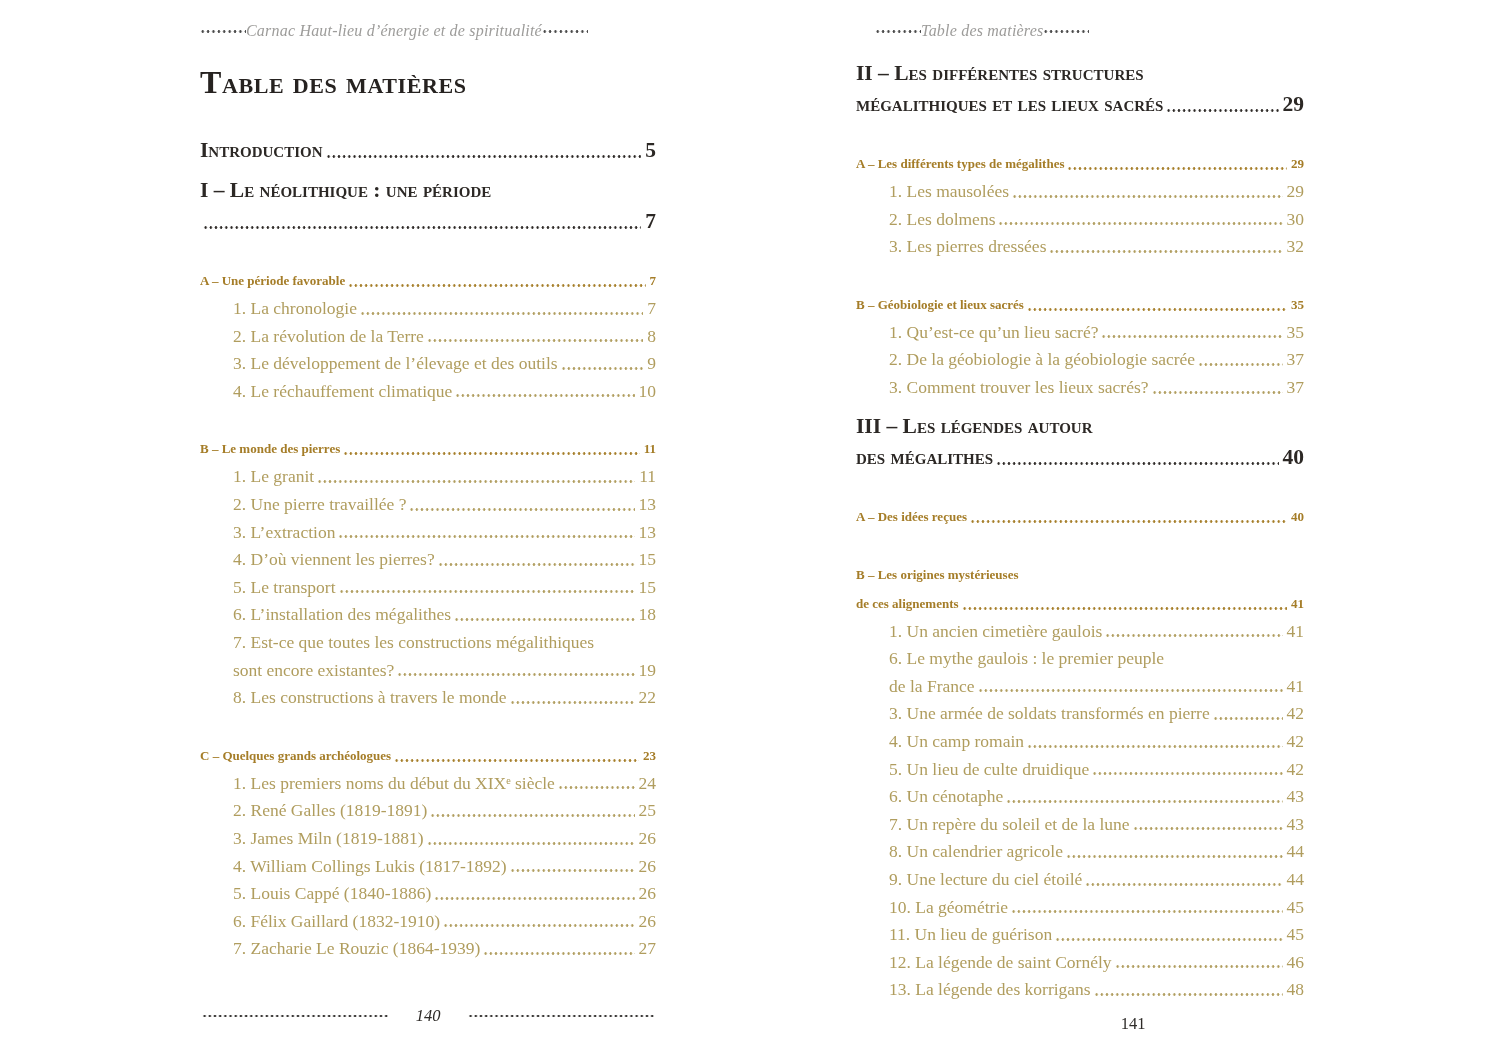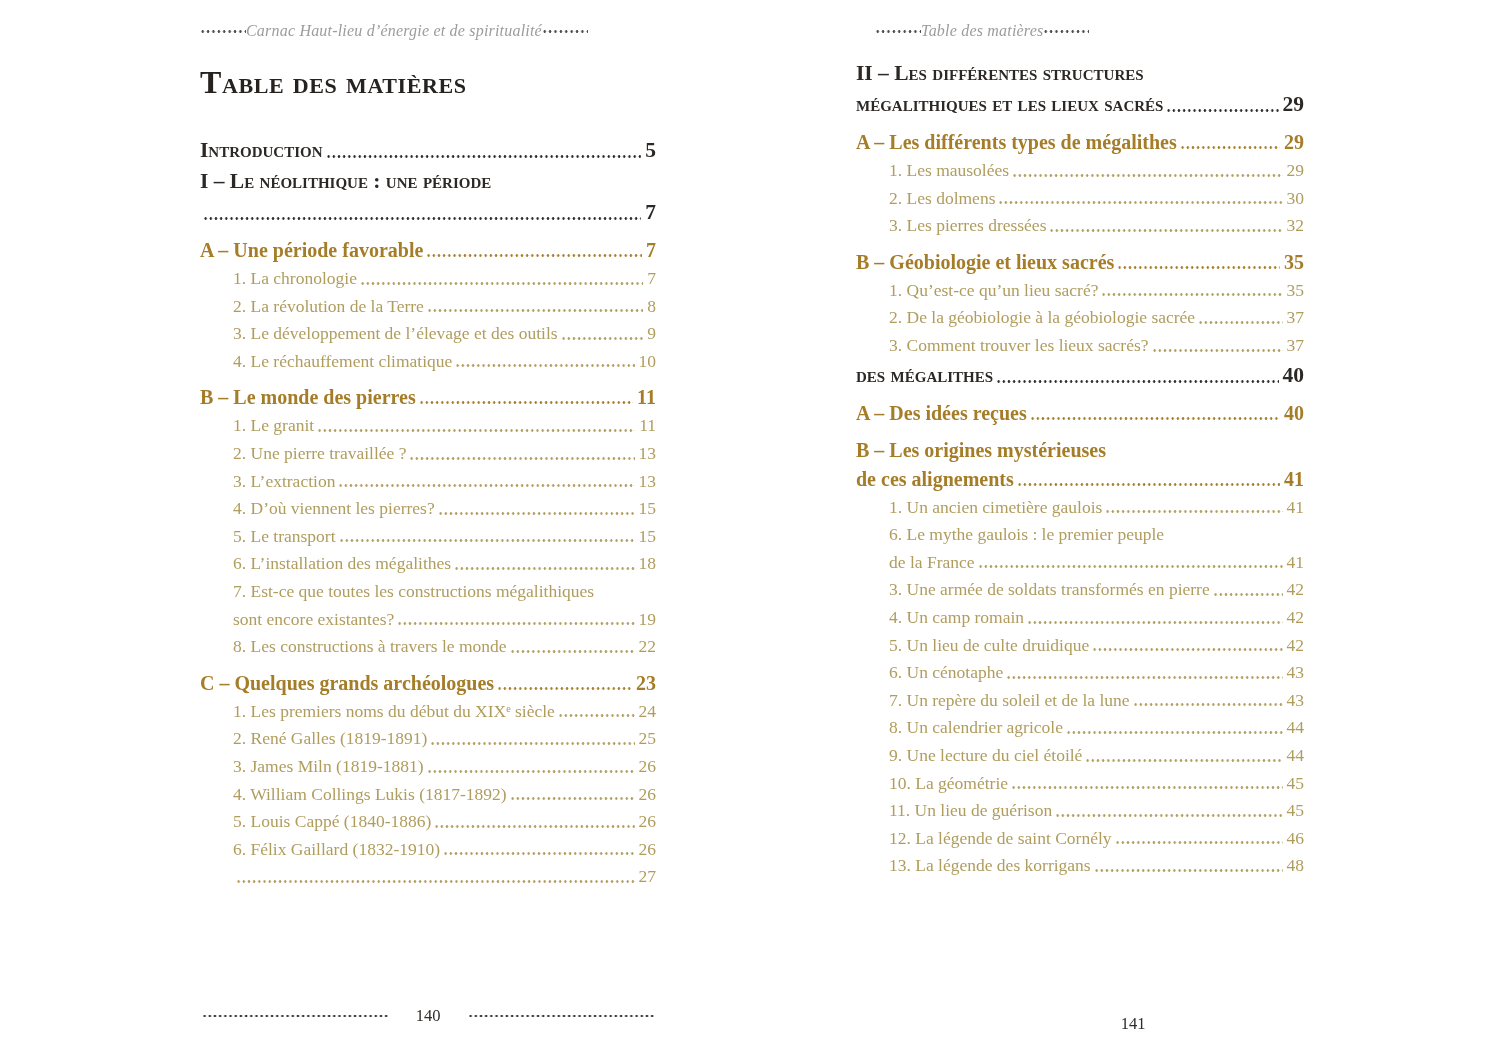--- a/index.html
+++ b/index.html
@@ -47,26 +47,27 @@
   .entry { margin-top: 0; }
   .entries > .entry:first-child { margin-top: 0 !important; }
   .entry .row { display: flex; align-items: baseline; }
   .entry .tline { display: block; }
 
   .h1 {
     font-weight: bold;
     font-variant: small-caps;
     font-size: 21.5px; line-height: 31px;
     color: var(--ink);
+    margin-top: 9px;
   }
   .h2 {
     font-weight: bold;
-    font-size: 20px; line-height: 29px;
+    font-size: 13px; line-height: 29px;
     color: var(--gold);
-    margin-top: 8px;
+    margin-top: 29px;
   }
   .item {
     font-size: 17.5px; line-height: 27.6px;
     color: var(--olive);
     padding-left: 33px;
   }
 
   .leader {
     flex: 1 1 auto; align-self: stretch;
     min-width: 12px;
@@ -77,21 +78,21 @@
   }
   .pg { margin-left: 2px; white-space: nowrap; }
   .h1 .pg, .h2 .pg { font-weight: bold; }
 
   
   .folio-row {
     position: absolute; top: 1006px;
     display: flex; align-items: center;
     color: #2e2b28; font-size: 16.5px;
   }
-  .folio-left  { left: 202px; width: 452px; }
+  .folio-left  { left: 202px; width: 452px; font-style: italic; }
   .folio-right { left: 872px; width: 522px; flex-direction: column; }
   .fdots {
     flex: 1 1 auto; height: 8px;
     background: radial-gradient(circle, #3c3a38 1.05px, transparent 1.55px) repeat-x;
     background-size: 5.2px 8px;
   }
   .folio-num { margin: 0 28px; }
 </style>
 </head>
 <body>
@@ -268,20 +269,21 @@
       </div>
       <div class="entry item">
         <div class="row">
           <span class="txt">6. Félix Gaillard (1832-1910)</span>
           <span class="leader"></span>
           <span class="pg">26</span>
         </div>
       </div>
       <div class="entry item">
         <div class="row">
+          <span class="txt">7. Zacharie Le Rouzic (1864-1939)</span>
           <span class="leader"></span>
           <span class="pg">27</span>
         </div>
       </div>
     </div>
 </div>
 
 <div class="content content-right">
   <div class="entries">
       <div class="entry h1">
@@ -342,20 +344,21 @@
         </div>
       </div>
       <div class="entry item">
         <div class="row">
           <span class="txt">3. Comment trouver les lieux sacrés?</span>
           <span class="leader"></span>
           <span class="pg">37</span>
         </div>
       </div>
       <div class="entry h1">
+        <div class="tline">III – Les légendes autour</div>
         <div class="row">
           <span class="txt">des mégalithes</span>
           <span class="leader"></span>
           <span class="pg">40</span>
         </div>
       </div>
       <div class="entry h2">
         <div class="row">
           <span class="txt">A – Des idées reçues</span>
           <span class="leader"></span>

